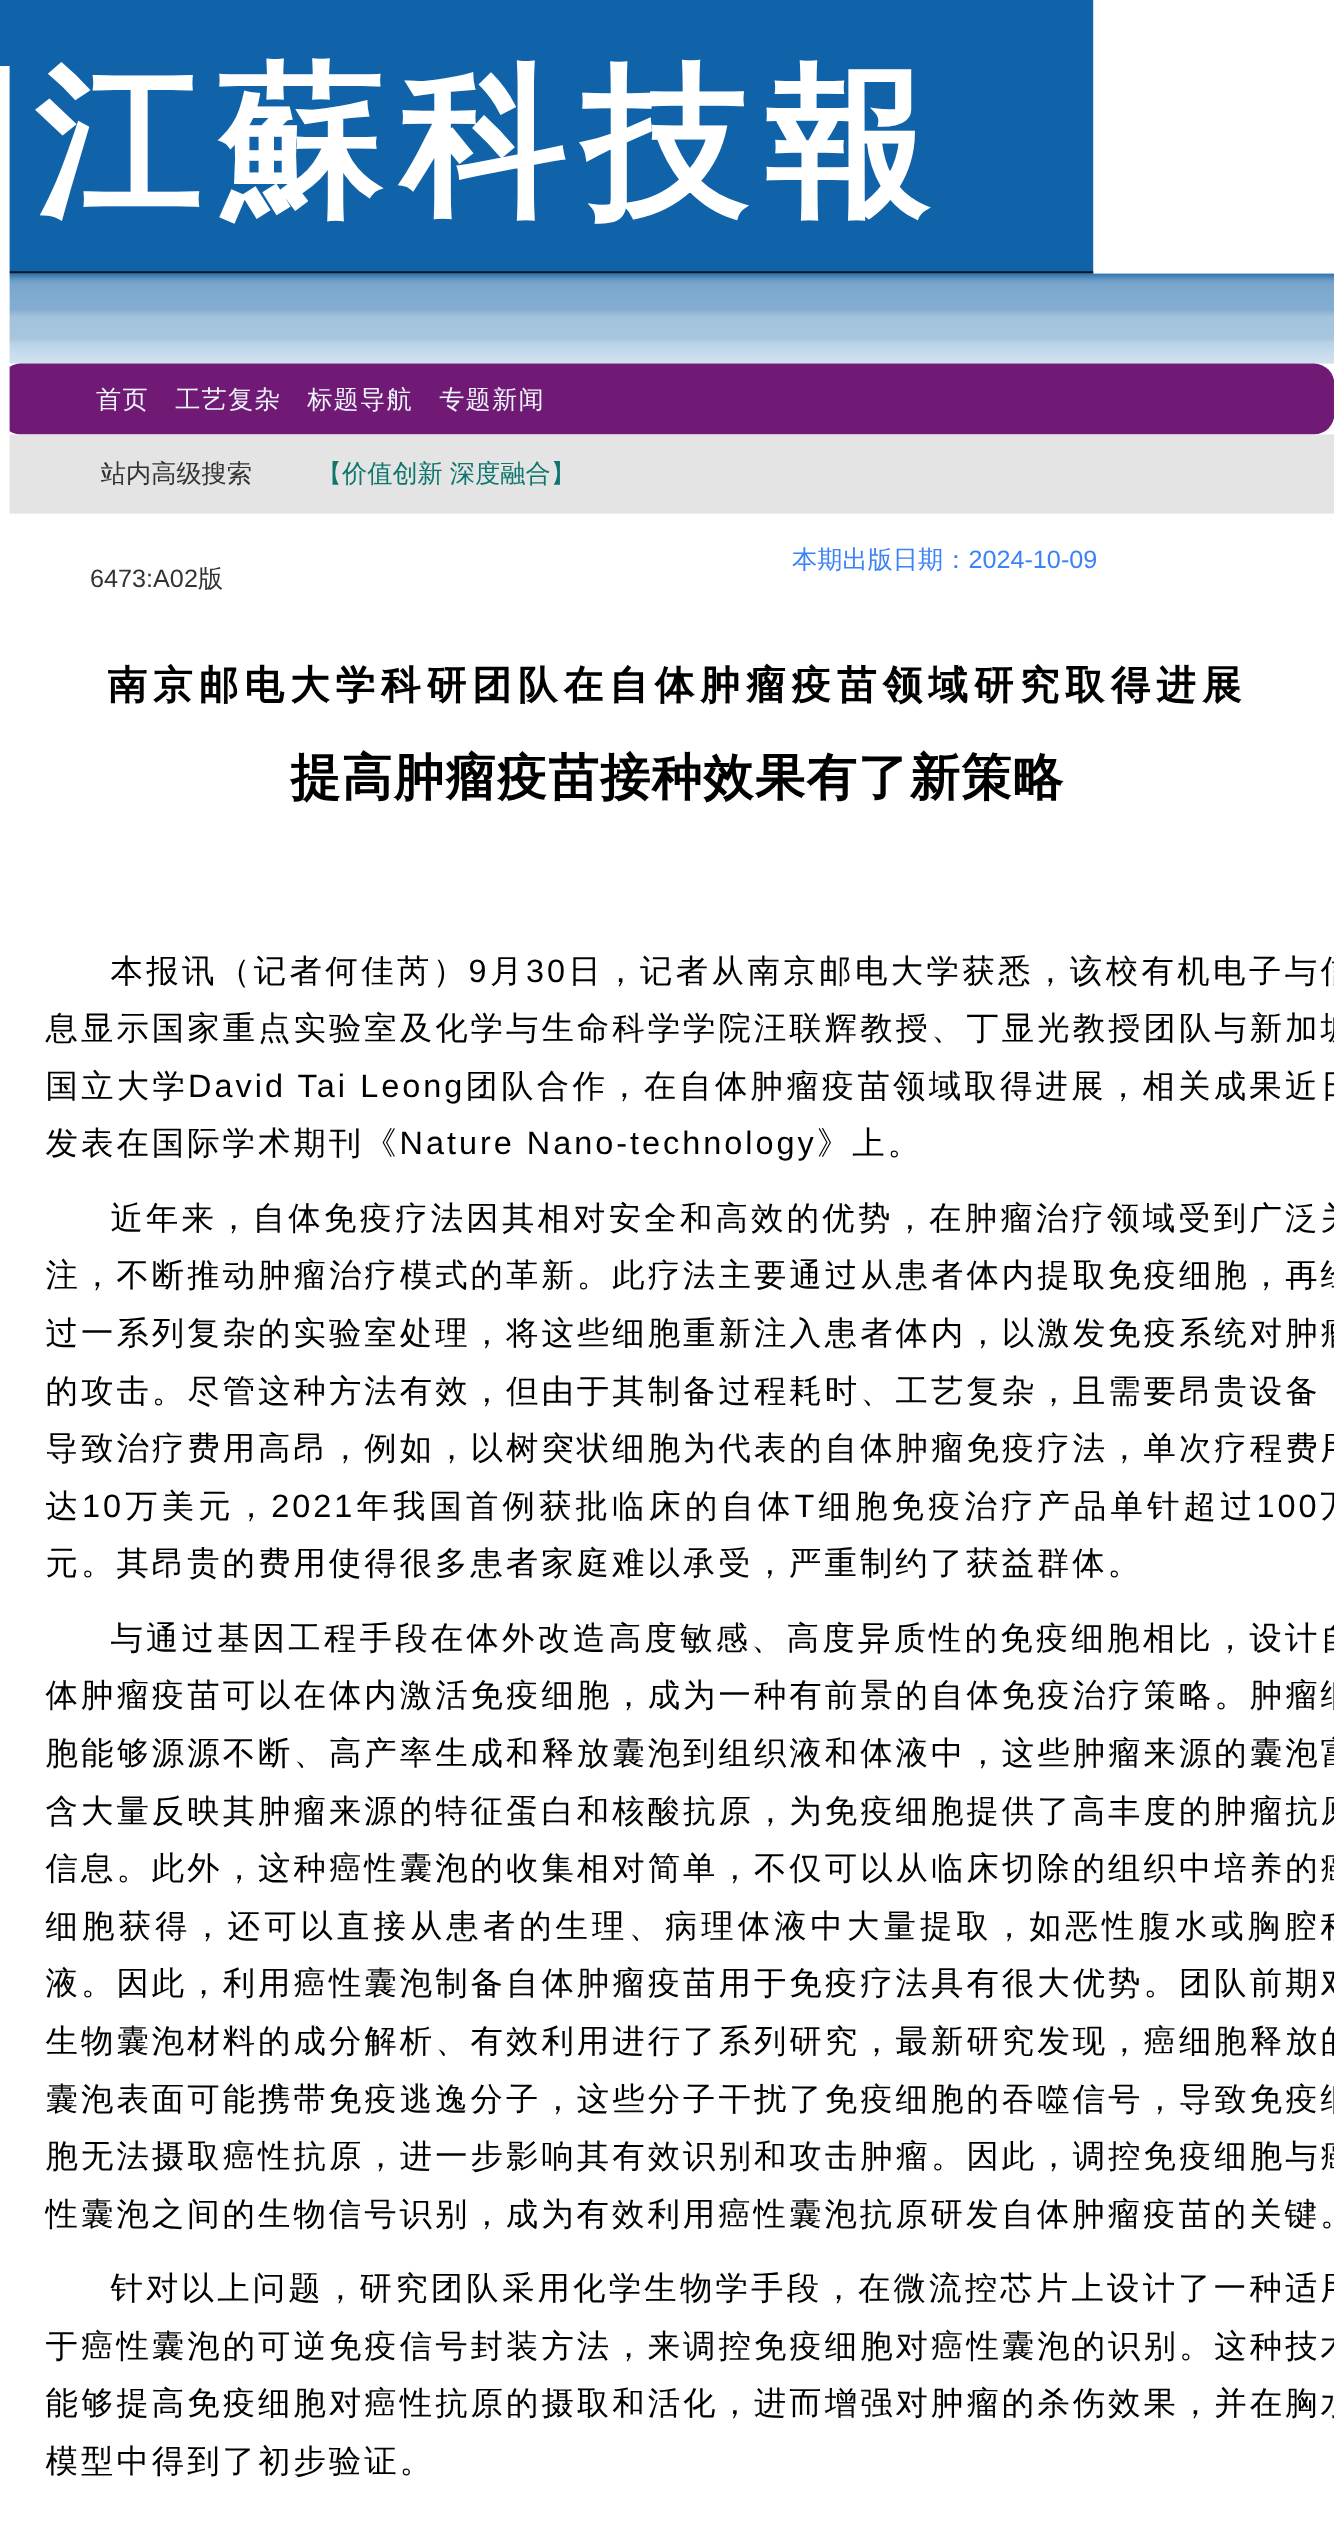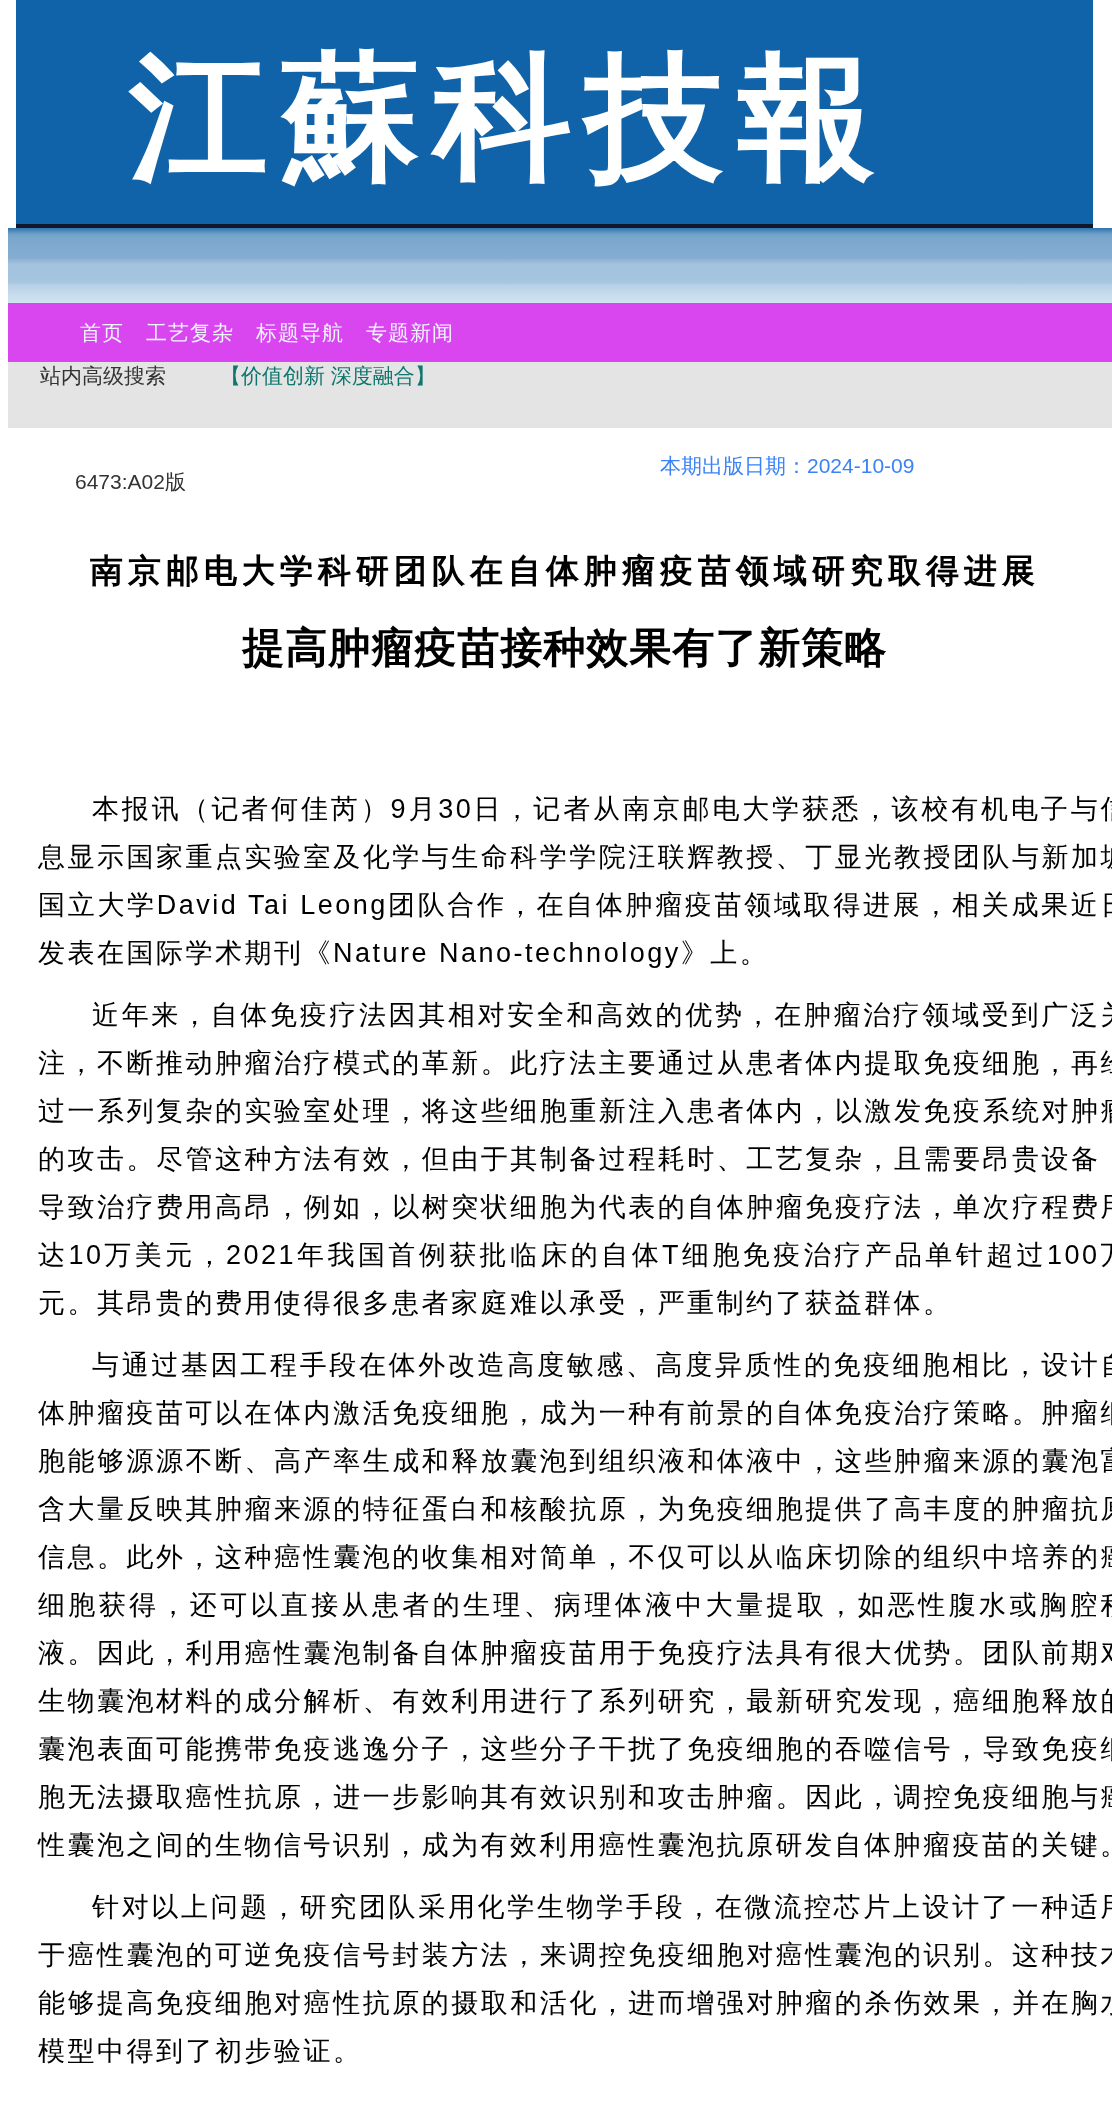--- a/index.html
+++ b/index.html
@@ -3,54 +3,54 @@
 <meta charset="utf-8">
 <style>
   html,body{margin:0;padding:0;}
   body{
     width:1112px;height:2121px;position:relative;overflow:hidden;
     background:#ffffff;
     font-family:"Liberation Sans","DejaVu Sans",sans-serif;
   }
   
   .banner{
-    position:absolute;left:0;top:0;width:1077px;height:228px;
-    background:#1063a8;border-bottom:4px solid #0f172a;box-sizing:border-box;margin-left:16px;
+    position:absolute;left:0;top:0;width:911px;height:228px;
+    background:#1063a8;border-bottom:2px solid #0f172a;box-sizing:border-box;
   }
   .logo{
     position:relative;top:42px;width:100%;text-align:center;
     transform:translateX(-45px);
     color:#ffffff;font-family:"DejaVu Serif","Liberation Serif",serif;
     font-weight:bold;font-size:138px;line-height:150px;letter-spacing:14px;
     white-space:nowrap;
   }
   .stripes{
     position:absolute;left:0;top:228px;width:1112px;height:75px;
     background:linear-gradient(to bottom,
       #2b74ae 0px,#4e89ba 3px,#6f9fc8 6px,
       #7ca7cd 10px,#84add1 30px,
       #8fb4d5 32px,#a2c2dd 36px,
       #a6c5df 54px,#b9d2e7 58px,
       #c9ddee 68px,#cfe2f0 75px);
   }
   
   .nav{
     position:absolute;left:0;top:303px;width:1112px;height:59px;
-    background:#d946ef;display:flex;align-items:center;
-    padding-left:80px;box-sizing:border-box;
+    background:#701a75;display:flex;align-items:center;
+    padding-left:80px;box-sizing:border-box;border-radius:17px;
   }
   .nav a{
     color:#eef5fb;font-size:21px;text-decoration:none;margin-right:22px;
     letter-spacing:1px;white-space:nowrap;cursor:pointer;
   }
   
   .subbar{
     position:absolute;left:0;top:362px;width:1112px;height:66px;
-    background:#e4e4e4;display:flex;align-items:flex-start;
-    padding-left:40px;box-sizing:border-box;
+    background:#e4e4e4;display:flex;align-items:center;
+    padding-left:84px;box-sizing:border-box;
   }
   .subbar .search{color:#333333;font-size:21px;cursor:pointer;white-space:nowrap;}
   .subbar .slogan{color:#0f766e;font-size:21px;margin-left:54px;white-space:nowrap;}
   
   .gutter{
     position:absolute;left:0;top:55px;width:8px;height:2066px;
     background:#ffffff;z-index:6;
   }
   
   .issue{

